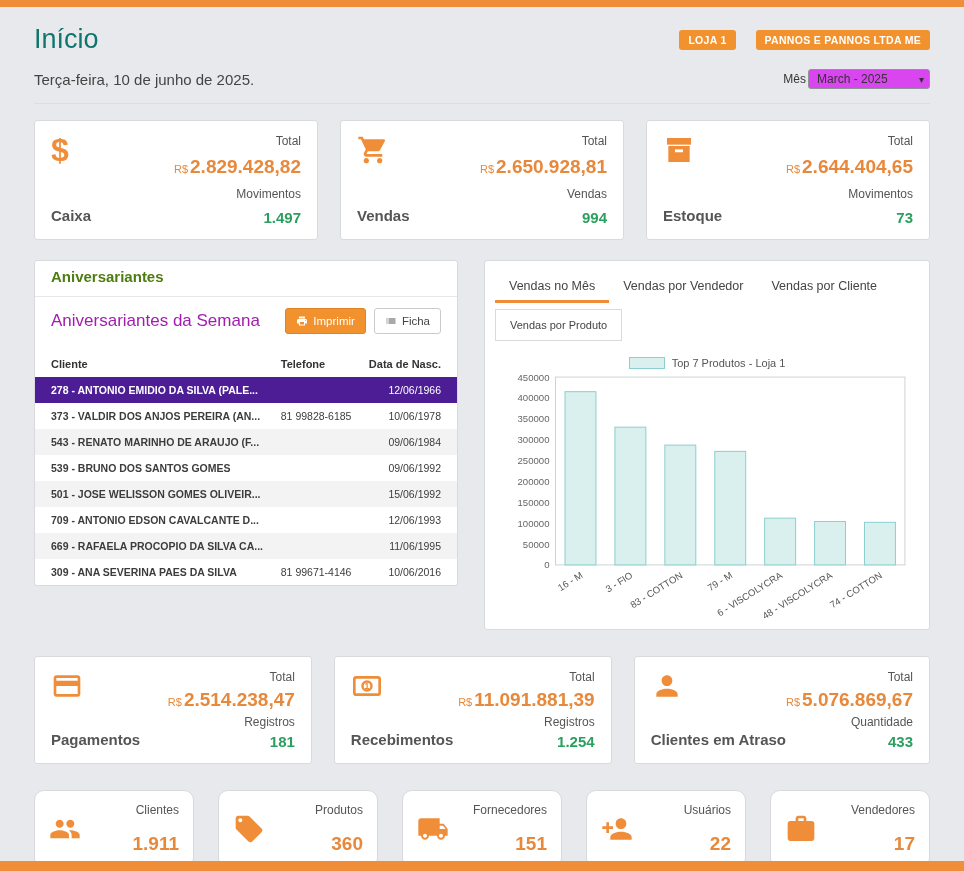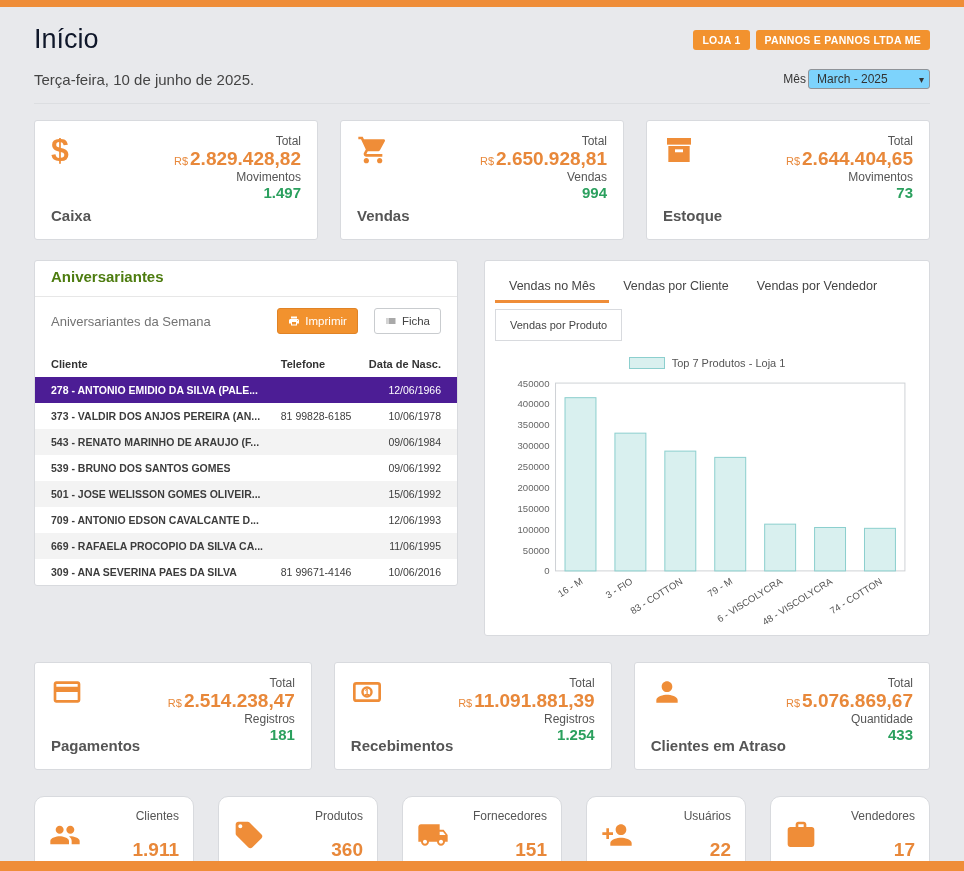--- a/index.html
+++ b/index.html
@@ -11,64 +11,64 @@
     overflow: hidden;
     color: #3c3c3c;
   }
   .accent-bar { position: absolute; left:0; width:100%; background:#ef8d38; }
   .accent-bar.top { top:0; height:7px; }
   .accent-bar.bottom { bottom:0; height:10px; }
   .page { padding: 24px 34px 0; }
 
   
   .header-row { display:flex; justify-content:space-between; align-items:flex-start; }
-  h1.title { font-size:27px; font-weight:400; color:#0f172a; }
-  .badges { display:flex; gap:6px; margin-top:6px; }
+  h1.title { font-size:27px; font-weight:400; color:#0f766e; }
+  .badges { display:flex; gap:20px; margin-top:6px; }
   .badge {
     background:#f2922e; color:#fff; font-size:10.5px; font-weight:bold;
     padding:4px 9px; border-radius:3px; letter-spacing:.3px; white-space:nowrap;
   }
   .date-row {
     display:flex; justify-content:space-between; align-items:center;
     margin-top:14px; padding-bottom:14px; border-bottom:1px solid #dcdee1;
   }
   .date-text { font-size:15px; color:#444; }
   .month-picker { display:flex; align-items:center; gap:2px; font-size:12px; color:#333; }
   .select {
     display:inline-flex; align-items:center; justify-content:space-between;
-    min-width:122px; background:#7dd3fc; border:1px solid #8f9398; border-radius:3px;
+    min-width:122px; background:#d946ef; border:1px solid #8f9398; border-radius:3px;
     padding:2px 5px 2px 8px; font-size:12px; cursor:pointer; gap:10px;
   }
   .sel-arrow { font-size:10px; color:#333; }
 
   
   .cards3 { display:grid; grid-template-columns:repeat(3,1fr); gap:22px; margin-top:16px; }
   .stat-card {
     background:#fff; border:1px solid #d8dade; border-radius:3px;
     padding:13px 16px; min-height:120px; display:flex; justify-content:space-between;
   }
   .cards3.short .stat-card { min-height:108px; }
   .stat-left { display:flex; flex-direction:column; justify-content:space-between; }
   .stat-icon { color:#ef8d38; width:32px; height:32px; }
   .stat-icon svg { width:32px; height:32px; display:block; }
   .stat-icon.dollar { font-size:32px; font-weight:700; line-height:32px; }
   .stat-name { font-size:15px; font-weight:bold; color:#555; padding-bottom:2px; white-space:nowrap; }
-  .stat-right { display:flex; flex-direction:column; align-items:flex-end; justify-content:flex-start; text-align:right; }
+  .stat-right { display:flex; flex-direction:column; align-items:flex-end; justify-content:space-between; text-align:right; }
   .lbl { font-size:12px; color:#555; }
   .amount { color:#e8883a; font-weight:bold; font-size:19px; white-space:nowrap; }
   .amount .cur { font-size:11px; font-weight:400; margin-right:2px; }
   .count { color:#2ba05e; font-weight:bold; font-size:15px; }
 
   
   .middle { display:grid; grid-template-columns:424px 1fr; gap:26px; margin-top:20px; align-items:start; }
   .panel { background:#fff; border:1px solid #d8dade; border-radius:3px; }
   .panel-header { padding:7px 16px 11px; font-size:15px; font-weight:bold; color:#4d7c0f; border-bottom:1px solid #e7e7e7; }
   .sub-row { display:flex; justify-content:space-between; align-items:center; padding:11px 16px; }
-  .sub-title { font-size:13px; color:#737373; }
-  .btn-group { display:flex; gap:16px; }
+  .sub-title { font-size:17px; color:#a21caf; }
+  .btn-group { display:flex; gap:8px; }
   .btn { display:inline-flex; align-items:center; gap:5px; font-size:11.5px; padding:6px 10px; border-radius:3px; cursor:pointer; white-space:nowrap; }
   .btn-orange { background:#f2922e; border:1px solid #e08326; color:#fff; }
   .btn-white { background:#fff; border:1px solid #c9cccf; color:#444; }
   .btn svg { display:block; }
 
   table.bday { width:100%; border-collapse:collapse; font-size:10.5px; margin-top:6px; }
   table.bday th { text-align:left; font-size:11px; color:#333; padding:7px 8px; }
   table.bday th:first-child { padding-left:16px; }
   table.bday th.num, table.bday td.num { text-align:right; padding-right:16px; }
   table.bday td { padding:7px 8px; color:#3c3c3c; }
@@ -81,21 +81,21 @@
   
   .tabs-row { display:flex; padding:8px 10px 0; font-size:12.5px; color:#444; flex-wrap:wrap; }
   .tab { padding:10px 14px; cursor:pointer; white-space:nowrap; }
   .tab.underline { border-bottom:3px solid #ef8d38; padding-bottom:0; }
   .tabs-row2 { padding:6px 10px 0; }
   .tab-active {
     display:inline-block; border:1px solid #d8dade; background:#fff;
     padding:9px 14px; font-size:11px; color:#444; cursor:pointer;
   }
   .chart-wrap { padding:16px 16px 6px; }
-  .legend { display:flex; align-items:center; justify-content:center; gap:7px; font-size:11px; color:#555; margin-bottom:6px; }
+  .legend { display:flex; align-items:center; justify-content:center; gap:7px; font-size:11px; color:#555; margin-bottom:0; }
   .legend-swatch { width:36px; height:12px; border:1px solid #8ccfce; background:#d9f0ef; display:inline-block; }
   .chart-svg { width:100%; height:auto; display:block; }
 
   
   .cards5 { display:grid; grid-template-columns:repeat(5,1fr); gap:24px; margin-top:26px; }
   .mini-card {
     background:#fff; border:1px solid #d8dade; border-radius:10px;
     padding:12px 14px; display:flex; justify-content:space-between; align-items:center; min-height:74px;
   }
   .mini-icon { color:#ef8d38; }
@@ -256,22 +256,22 @@
             <td>81 99671-4146</td>
             <td class="num">10/06/2016</td>
           </tr>
         </tbody>
       </table>
     </div>
 
     <div class="panel">
       <div class="tabs-row">
         <div class="tab underline">Vendas no Mês</div>
+        <div class="tab">Vendas por Vendedor</div>
         <div class="tab">Vendas por Cliente</div>
-        <div class="tab">Vendas por Vendedor</div>
       </div>
       <div class="tabs-row2">
         <div class="tab-active">Vendas por Produto</div>
       </div>
       <div class="chart-wrap">
         <div class="legend">
           <span class="legend-swatch" style="background: rgb(217, 240, 239); border-color: rgb(140, 207, 206);"></span>
           <span>Top 7 Produtos - Loja 1</span>
         </div>
         <svg class="chart-svg" viewBox="0 0 408 252">

